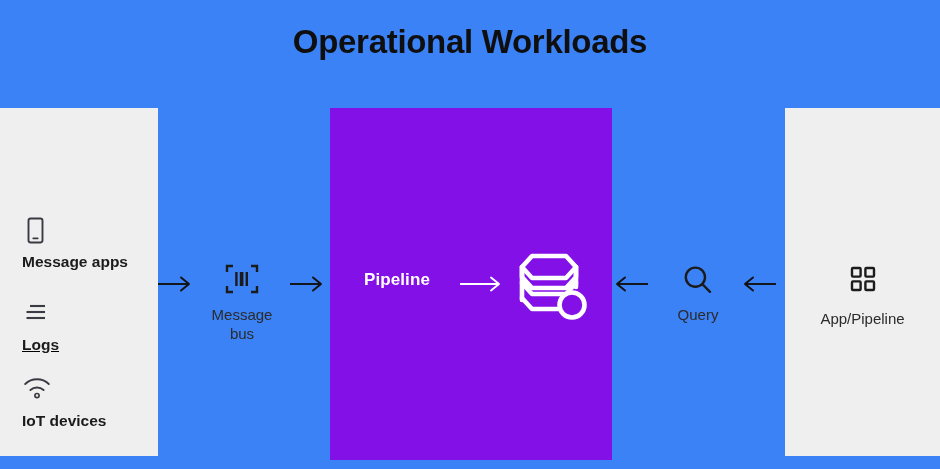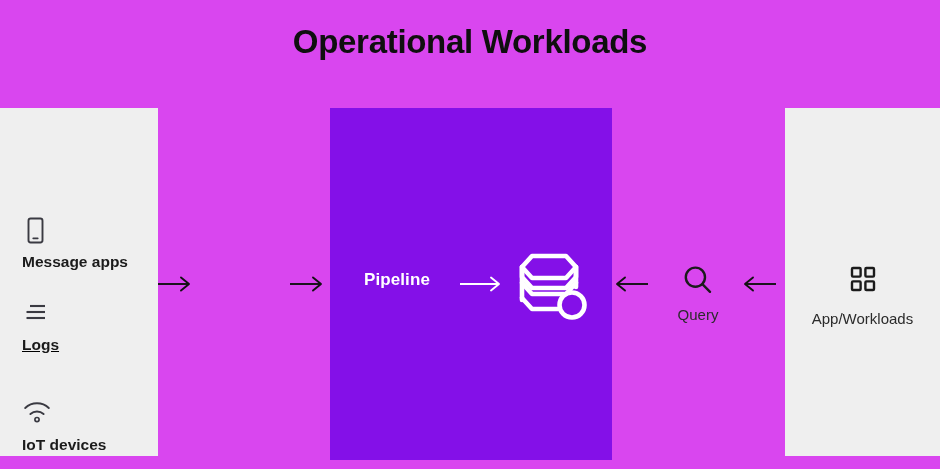--- a/index.html
+++ b/index.html
@@ -8,21 +8,21 @@
     background: #ffffff;
   }
   body {
     font-family: "Liberation Sans", sans-serif;
     -webkit-font-smoothing: antialiased;
   }
   #canvas {
     position: relative;
     width: 940px;
     height: 469px;
-    background: #d946ef;
+    background: #3b82f6;
     overflow: hidden;
   }
 
   
   .diagram-title {
     position: absolute;
     left: 0;
     top: 24px;
     width: 940px;
     text-align: center;
@@ -74,21 +74,21 @@
     display: block;
     font-size: 15.5px;
     font-weight: bold;
     color: #1b1b1b;
     line-height: 1.15;
     white-space: nowrap;
   }
   #src-0 { top: 130px; }
   #src-1 { top: 215px; }
   #src-2 { top: 298px; text-decoration: underline; }
-  #src-3 { top: 398px; }
+  #src-3 { top: 374px; }
 
   
   .node {
     position: absolute;
     text-align: center;
   }
   .node .ico {
     display: block;
     height: 38px;
     margin: 0 auto;
@@ -216,20 +216,39 @@
 
   <div id="arrow-src-bus" class="arrow">
     <svg width="34" height="20" viewBox="0 0 34 20">
       <g stroke="#111111" stroke-width="1.9" fill="none">
         <line x1="0" y1="10" x2="30" y2="10"></line>
         <polyline points="23,3.4 31,10 23,16.6" stroke-linecap="round" stroke-linejoin="round"></polyline>
       </g>
     </svg>
   </div>
 
+  <div id="message-bus-node" class="node">
+    <span class="ico">
+      <svg width="38" height="38" viewBox="0 0 38 38">
+        <g fill="none" stroke="#1b1b1b" stroke-width="2.4" stroke-linecap="butt">
+          <polyline points="10,4 4,4 4,10"></polyline>
+          <polyline points="28,4 34,4 34,10"></polyline>
+          <polyline points="10,30 4,30 4,24"></polyline>
+          <polyline points="28,30 34,30 34,24"></polyline>
+        </g>
+        <g fill="#1b1b1b">
+          <rect x="12.2" y="10.0" width="2.4" height="14"></rect>
+          <rect x="16.8" y="10.0" width="3.6" height="14"></rect>
+          <rect x="22.6" y="10.0" width="2.4" height="14"></rect>
+        </g>
+      </svg>
+    </span>
+    <span class="lbl">Message
+bus</span>
+  </div>
 
   <div id="arrow-bus-pipe" class="arrow">
     <svg width="34" height="20" viewBox="0 0 34 20">
       <g stroke="#111111" stroke-width="1.9" fill="none">
         <line x1="0" y1="10" x2="30" y2="10"></line>
         <polyline points="23,3.4 31,10 23,16.6" stroke-linecap="round" stroke-linejoin="round"></polyline>
       </g>
     </svg>
   </div>
 
@@ -301,16 +320,16 @@
     <span class="ico">
       <svg width="34" height="34" viewBox="0 0 34 34">
         <g fill="none" stroke="#1b1b1b" stroke-width="2.4">
           <rect x="6" y="6" width="8.6" height="8.6" rx="1"></rect>
           <rect x="19.4" y="6" width="8.6" height="8.6" rx="1"></rect>
           <rect x="6" y="19.4" width="8.6" height="8.6" rx="1"></rect>
           <rect x="19.4" y="19.4" width="8.6" height="8.6" rx="1"></rect>
         </g>
       </svg>
     </span>
-    <span class="lbl">App/Workloads</span>
+    <span class="lbl">App/Pipeline</span>
   </div>
 
 </div>
 
 </body></html>

